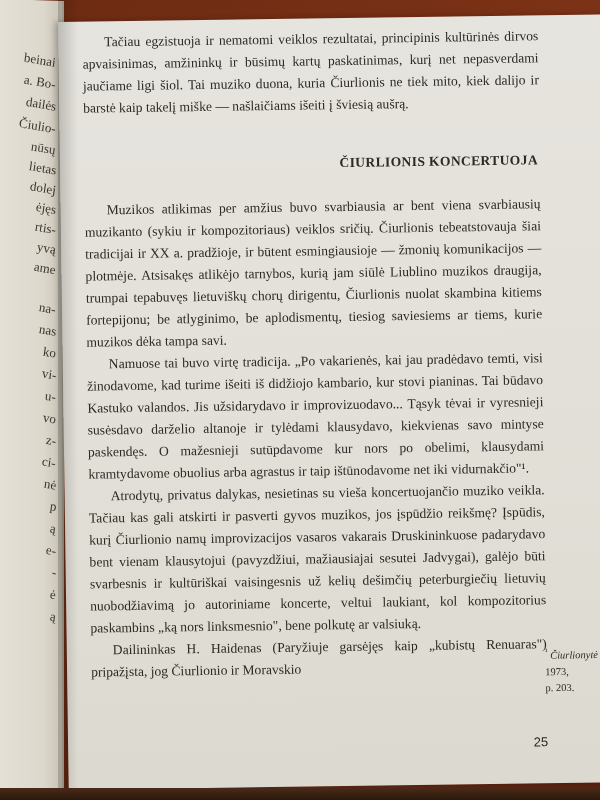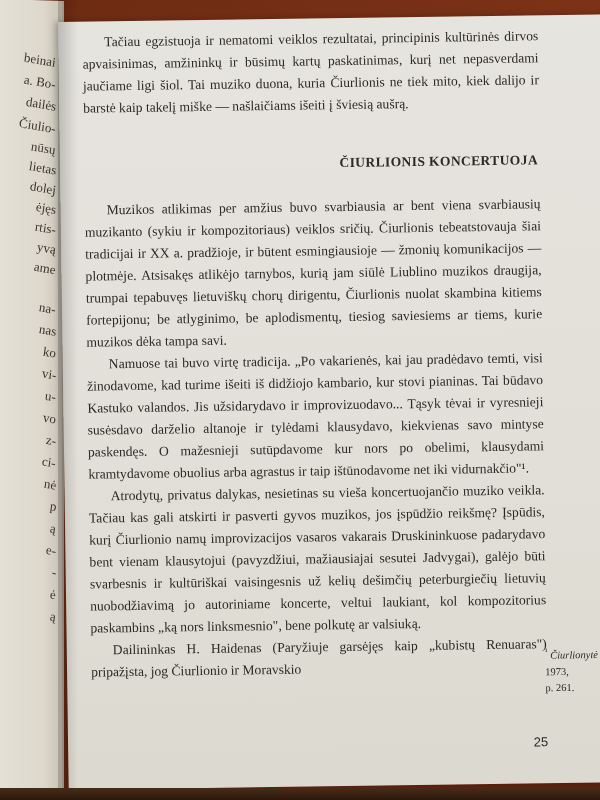--- a/index.html
+++ b/index.html
@@ -96,18 +96,18 @@
     <p class="para indent">Muzikos atlikimas per amžius buvo svarbiausia ar bent viena svarbiausių muzikanto (sykiu ir kompozitoriaus) veiklos sričių. Čiurlionis tebeatstovauja šiai tradicijai ir XX a. pradžioje, ir būtent esmingiausioje — žmonių komunikacijos — plotmėje. Atsisakęs atlikėjo tarnybos, kurią jam siūlė Liublino muzikos draugija, trumpai tepabuvęs lietuviškų chorų dirigentu, Čiurlionis nuolat skambina kitiems fortepijonu; be atlyginimo, be aplodismentų, tiesiog saviesiems ar tiems, kurie muzikos dėka tampa savi.</p>
     <p class="para indent">Namuose tai buvo virtę tradicija. „Po vakarienės, kai jau pradėdavo temti, visi žinodavome, kad turime išeiti iš didžiojo kambario, kur stovi pianinas. Tai būdavo Kastuko valandos. Jis užsidarydavo ir improvizuodavo... Tąsyk tėvai ir vyresnieji susėsdavo darželio altanoje ir tylėdami klausydavo, kiekvienas savo mintyse paskendęs. O mažesnieji sutūpdavome kur nors po obelimi, klausydami kramtydavome obuolius arba agrastus ir taip ištūnodavome net iki vidurnakčio"¹.</p>
     <p class="para indent">Atrodytų, privatus dalykas, nesietinas su vieša koncertuojančio muziko veikla. Tačiau kas gali atskirti ir pasverti gyvos muzikos, jos įspūdžio reikšmę? Įspūdis, kurį Čiurlionio namų improvizacijos vasaros vakarais Druskininkuose padarydavo bent vienam klausytojui (pavyzdžiui, mažiausiajai sesutei Jadvygai), galėjo būti svarbesnis ir kultūriškai vaisingesnis už kelių dešimčių peterburgiečių lietuvių nuobodžiavimą jo autoriniame koncerte, veltui laukiant, kol kompozitorius paskambins „ką nors linksmesnio", bene polkutę ar valsiuką.</p>
     <p class="para indent">Dailininkas H. Haidenas (Paryžiuje garsėjęs kaip „kubistų Renuaras") pripažįsta, jog Čiurlionio ir Moravskio</p>
     <div class="page-number">25</div>
   </div>
   <div class="footnote">
     <sup>¹</sup>
     <span class="author">Čiurlionytė J.,</span>
     <span>1973,</span><br>
-    <span>p. 261.</span>
+    <span>p. 203.</span>
   </div>
 </div>
 
 <div class="spine-shadow"></div>
 <div class="bottom-edge"></div>
 
 </body></html>

